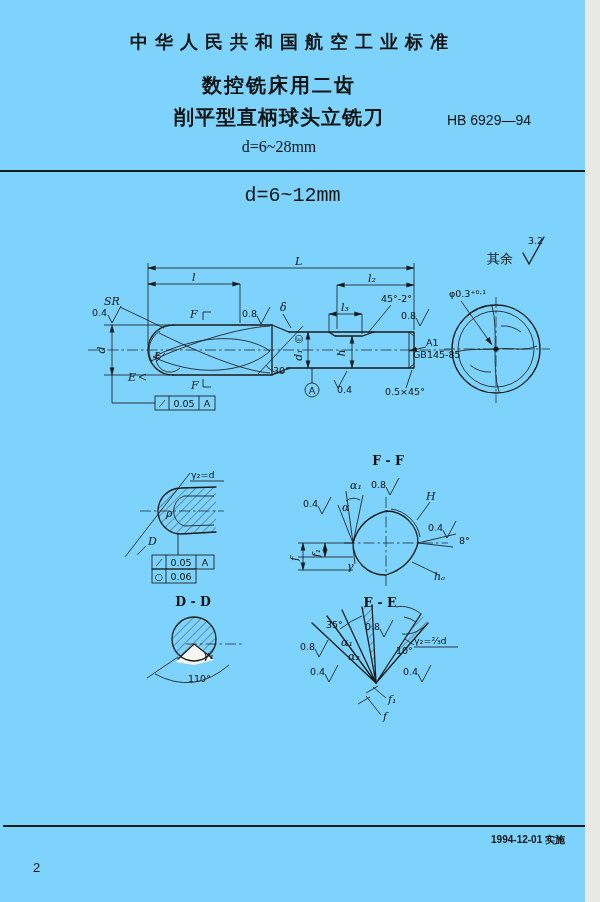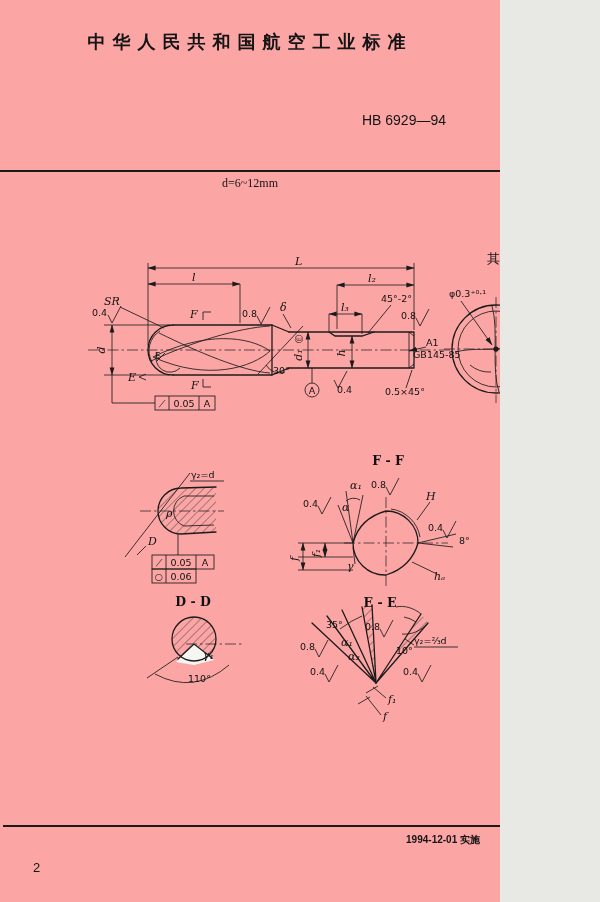--- a/index.html
+++ b/index.html
@@ -1,27 +1,27 @@
 <!DOCTYPE html>
 <html><head>
 <meta charset="utf-8">
 <style>
   html,body{margin:0;padding:0;background:#e8e8e5;}
-  .page{width:500px;height:902px;background:#fca5a5;position:relative;overflow:hidden;
+  .page{width:585px;height:902px;background:#7dd3fc;position:relative;overflow:hidden;
         font-family:"Liberation Sans",sans-serif;color:#141414;}
   .hdr{position:absolute;top:30px;left:0;width:100%;text-align:center;
        font-size:18px;font-weight:bold;letter-spacing:7px;}
   .titles{position:absolute;top:72px;left:0;width:558px;text-align:center;}
   .t1{font-size:20px;font-weight:bold;letter-spacing:2px;}
   .t2{font-size:20px;font-weight:bold;letter-spacing:1px;margin-top:5px;}
   .range{font-size:16px;font-family:"Liberation Serif",serif;margin-top:7px;}
   .code{position:absolute;top:112px;right:54px;font-size:14px;font-weight:normal;}
   .rule-top{position:absolute;top:170px;left:0;width:600px;border-top:2.5px solid #1a1a1a;}
-  .sub{position:absolute;top:176px;left:0;width:100%;text-align:center;
-       font-size:12px;font-family:Liberation Serif, serif;}
+  .sub{position:absolute;top:184px;left:0;width:100%;text-align:center;
+       font-size:20px;font-family:Liberation Mono, monospace;}
   .drawing{position:absolute;top:225px;left:0;}
   .rule-bot{position:absolute;top:825px;left:3px;width:594px;border-top:2px solid #1a1a1a;}
   .foot-l{position:absolute;top:833px;left:22px;font-size:15px;font-weight:bold;letter-spacing:0.5px;}
   .foot-r{position:absolute;top:833px;right:20px;font-size:10px;font-weight:bold;}
   .pageno{position:absolute;top:860px;left:33px;font-size:13px;}
   
   .ln{stroke:#1b1b1b;stroke-width:1.3;fill:none;stroke-linecap:round;}
   .tn{stroke:#1b1b1b;stroke-width:0.85;fill:none;}
   .dm{stroke:#1b1b1b;stroke-width:0.8;fill:none;}
   .cl{stroke:#1b1b1b;stroke-width:0.7;fill:none;stroke-dasharray:11 3 2.5 3;}
@@ -31,20 +31,25 @@
   .st{font-family:"DejaVu Serif",serif;font-size:12.5px;font-weight:bold;fill:#111;}
   .cjk{font-family:"Liberation Sans",sans-serif;font-size:13px;fill:#111;}
 </style>
 </head>
 <body>
 
 <div class="page">
 
   <div class="hdr">中华人民共和国航空工业标准</div>
 
+  <div class="titles">
+    <div class="t1">数控铣床用二齿</div>
+    <div class="t2">削平型直柄球头立铣刀</div>
+    <div class="range">d=6~28mm</div>
+  </div>
 
   <div class="code">HB 6929—94</div>
 
   <div class="rule-top"></div>
 
   <div class="sub">d=6~12mm</div>
 
   <svg class="drawing" width="600" height="512" viewBox="0 0 600 512">
     <defs>
       <pattern id="hatch" width="6" height="6" patternUnits="userSpaceOnUse" patternTransform="rotate(45)">

